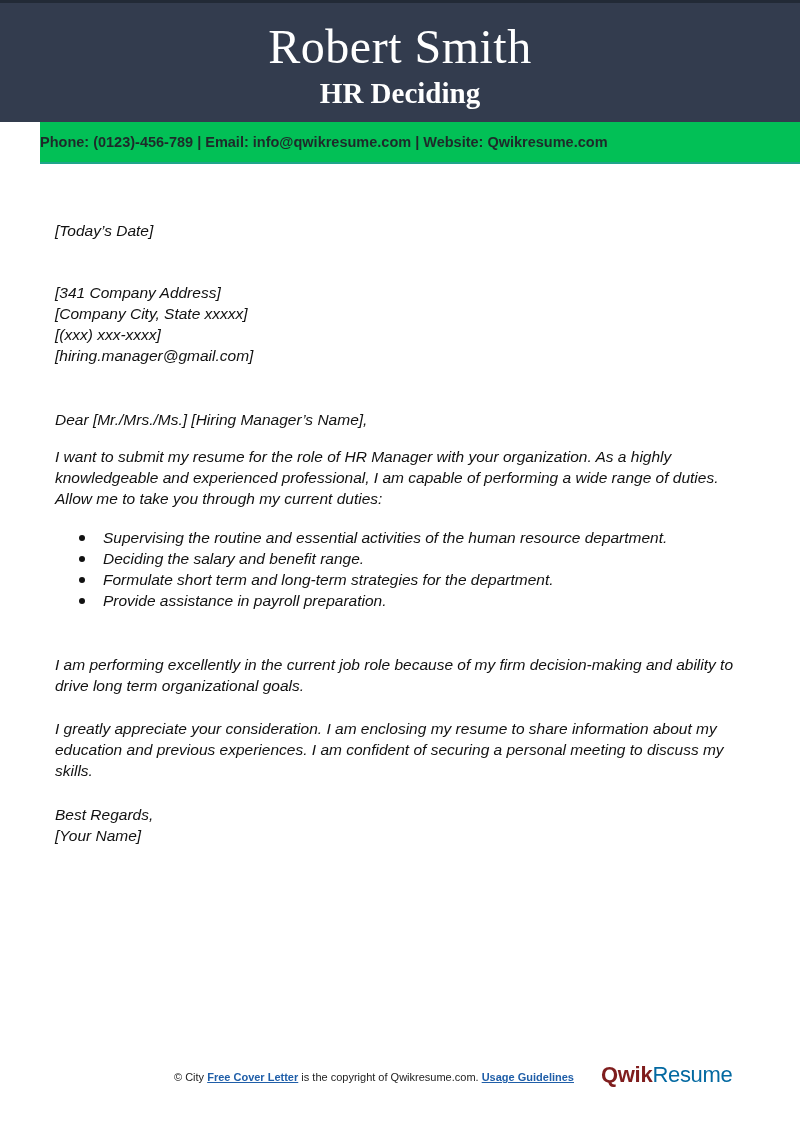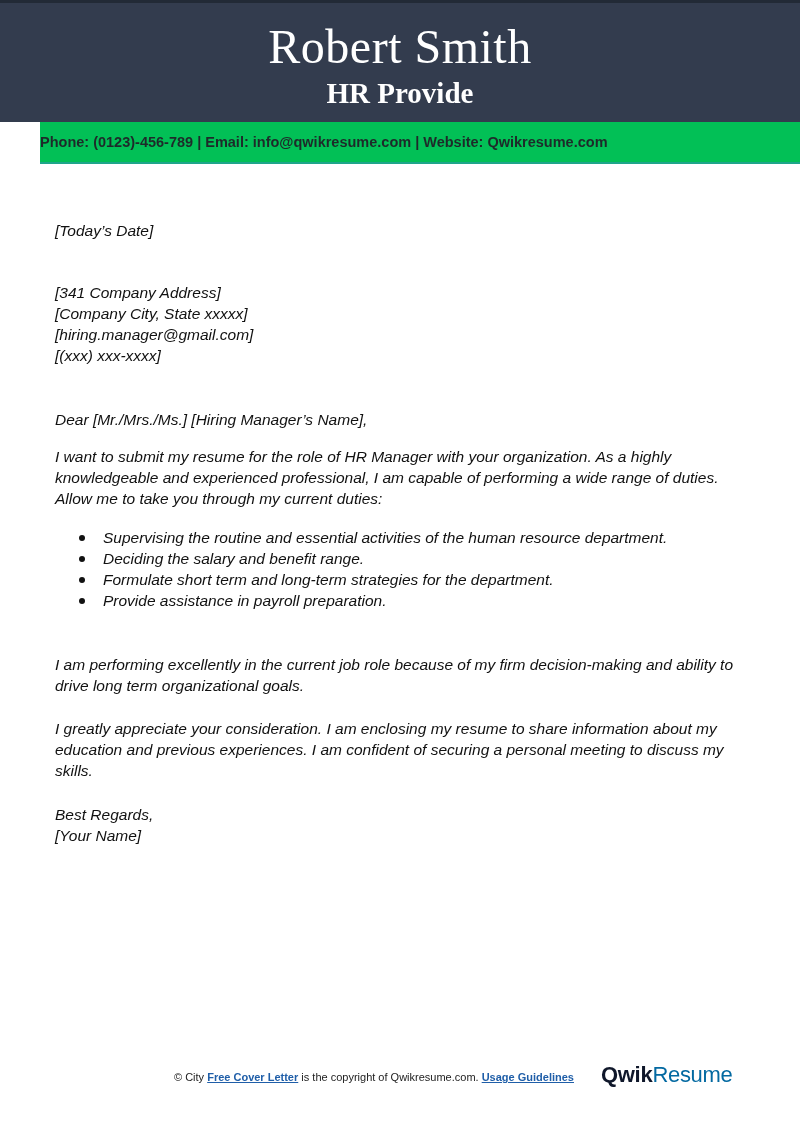--- a/index.html
+++ b/index.html
@@ -39,40 +39,40 @@
   .para2 { top: 654px; }
   .para3 { top: 718px; }
   .closing { top: 804px; }
   .footer {
     position: absolute; left: 174px; top: 1071px; font-size: 11px; color: #222;
   }
   .footer a { color: #1f5ea8; font-weight: bold; text-decoration: underline; }
   .logo {
     position: absolute; left: 601px; top: 1062px; font-size: 22px; font-weight: bold; letter-spacing: -0.3px;
   }
-  .logo .qwik { color: #0f172a; }
+  .logo .qwik { color: #7f1d1d; }
   .logo .resume { color: #0369a1; font-weight: normal; }
 </style>
 </head>
 <body>
 
 <div class="top-edge"></div>
 <div class="header">
   <div class="name">Robert Smith</div>
-  <div class="title">HR Provide</div>
+  <div class="title">HR Deciding</div>
 </div>
 <div class="contact-bar">Phone: (0123)-456-789 | Email: info@qwikresume.com | Website: Qwikresume.com</div>
 
 <div class="body-text date">[Today’s Date]</div>
 
 <div class="body-text address">
   <div>[341 Company Address]</div>
   <div>[Company City, State xxxxx]</div>
+  <div>[(xxx) xxx-xxxx]</div>
   <div>[hiring.manager@gmail.com]</div>
-  <div>[(xxx) xxx-xxxx]</div>
 </div>
 
 <div class="body-text salutation">Dear [Mr./Mrs./Ms.] [Hiring Manager’s Name],</div>
 
 <div class="body-text para1">I want to submit my resume for the role of HR Manager with your organization. As a highly knowledgeable and experienced professional, I am capable of performing a wide range of duties. Allow me to take you through my current duties:</div>
 
 <ul class="body-text bullets">
   <li><span class="dot"></span><span>Supervising the routine and essential activities of the human resource department.</span></li>
   <li><span class="dot"></span><span>Deciding the salary and benefit range.</span></li>
   <li><span class="dot"></span><span>Formulate short term and long-term strategies for the department.</span></li>

